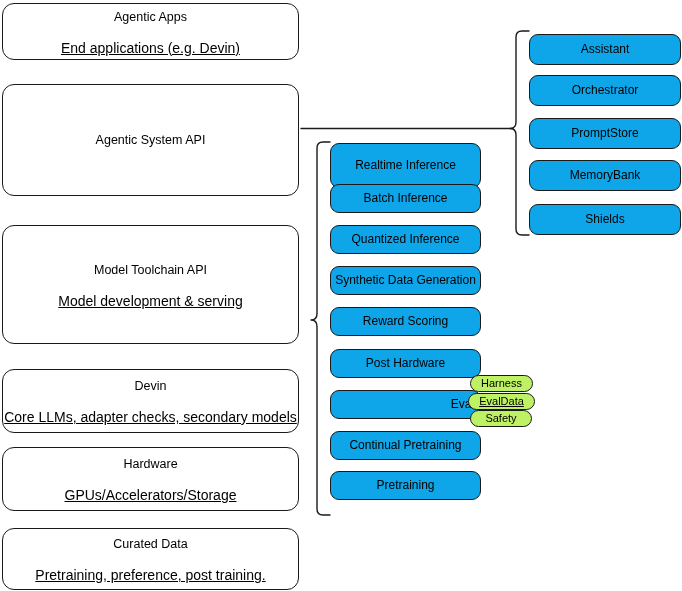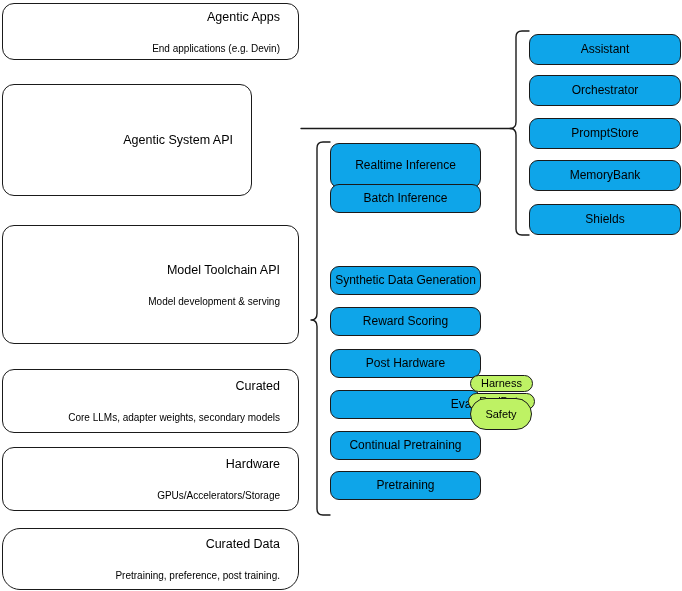--- a/index.html
+++ b/index.html
@@ -22,37 +22,38 @@
     height: 591px;
   }
   .box {
     position: absolute;
     box-sizing: border-box;
     border: 1.4px solid #1a1a1a;
     border-radius: 12px;
     background: #ffffff;
     display: flex;
     flex-direction: column;
-    align-items: flex-end;
+    align-items: center;
     justify-content: center;
     text-align: center;
-    padding: 2px 18px;
+    padding: 2px 6px;
   }
   .box .title {
     font-size: 12.5px;
     line-height: 16px;
     color: #000;
     white-space: nowrap;
   }
   .box .sub {
-    font-size: 10px;
+    font-size: 14px;
     line-height: 13px;
     color: #000;
     margin-top: 17px;
     white-space: nowrap;
+    text-decoration: underline;
   }
   .stack-box {
     position: absolute;
     box-sizing: border-box;
     border: 1.4px solid #1a1a1a;
     border-radius: 9px;
     background: #0ea5e9;
     display: flex;
     align-items: center;
     justify-content: center;
@@ -104,49 +105,52 @@
     <line x1="301" y1="128.5" x2="513" y2="128.5"></line>
     <path d="M 529 31 L 522 31 Q 516 31 516 37 L 516 122 Q 516 128.5 510 128.5 Q 516 128.5 516 135 L 516 229 Q 516 235 522 235 L 529 235"></path>
     <path d="M 330 142 L 323 142 Q 317 142 317 148 L 317 313.5 Q 317 320 311 320 Q 317 320 317 326.5 L 317 509 Q 317 515 323 515 L 330 515"></path>
   </svg>
 
   <div class="box" style="left:2px; top:3px; width:297px; height:57px;">
     <div class="title">Agentic Apps</div>
     <div class="sub">End applications (e.g. Devin)</div>
   </div>
 
-  <div class="box" style="left:2px; top:84px; width:250px; height:112px;">
+  <div class="box" style="left:2px; top:84px; width:297px; height:112px;">
     <div class="title">Agentic System API</div>
   </div>
 
   <div class="box" style="left:2px; top:225px; width:297px; height:119px;">
     <div class="title">Model Toolchain API</div>
     <div class="sub">Model development &amp; serving</div>
   </div>
 
   <div class="box" style="left:2px; top:369px; width:297px; height:64px;">
-    <div class="title">Curated</div>
-    <div class="sub">Core LLMs, adapter weights, secondary models</div>
+    <div class="title">Devin</div>
+    <div class="sub">Core LLMs, adapter checks, secondary models</div>
   </div>
 
   <div class="box" style="left:2px; top:447px; width:297px; height:64px;">
     <div class="title">Hardware</div>
     <div class="sub">GPUs/Accelerators/Storage</div>
   </div>
 
-  <div class="box" style="left:2px; top:528px; width:297px; height:62px;border-radius:18px;">
+  <div class="box" style="left:2px; top:528px; width:297px; height:62px;">
     <div class="title">Curated Data</div>
     <div class="sub">Pretraining, preference, post training.</div>
   </div>
 
   <div class="stack-box" style="left:330px; top:143px; width:151px; height:45px;">
     <span class="label">Realtime Inference</span>
   </div>
   <div class="stack-box" style="left:330px; top:184px; width:151px; height:29px;">
     <span class="label">Batch Inference</span>
+  </div>
+  <div class="stack-box" style="left:330px; top:225px; width:151px; height:29px;">
+    <span class="label">Quantized Inference</span>
   </div>
   <div class="stack-box" style="left:330px; top:266px; width:151px; height:29px;">
     <span class="label">Synthetic Data Generation</span>
   </div>
   <div class="stack-box" style="left:330px; top:307px; width:151px; height:29px;">
     <span class="label">Reward Scoring</span>
   </div>
   <div class="stack-box" style="left:330px; top:349px; width:151px; height:29px;">
     <span class="label">Post Hardware</span>
   </div>
@@ -159,21 +163,21 @@
   <div class="stack-box" style="left:330px; top:431px; width:151px; height:29px;">
     <span class="label">Continual Pretraining</span>
   </div>
 
   <div class="pill" style="left:470px; top:375px; width:63px; height:17px;">
     <span class="label">Harness</span>
   </div>
   <div class="pill" style="left:468px; top:393px; width:67px; height:17px;text-decoration:underline;">
     <span class="label">EvalData</span>
   </div>
-  <div class="pill" style="left:470px; top:398px; width:62px; height:32px;">
+  <div class="pill" style="left:470px; top:410px; width:62px; height:17px;">
     <span class="label">Safety</span>
   </div>
 
   <div class="stack-box" style="left:529px; top:34px; width:152px; height:31px;">
     <span class="label">Assistant</span>
   </div>
   <div class="stack-box" style="left:529px; top:75px; width:152px; height:31px;">
     <span class="label">Orchestrator</span>
   </div>
   <div class="stack-box" style="left:529px; top:118px; width:152px; height:31px;">

